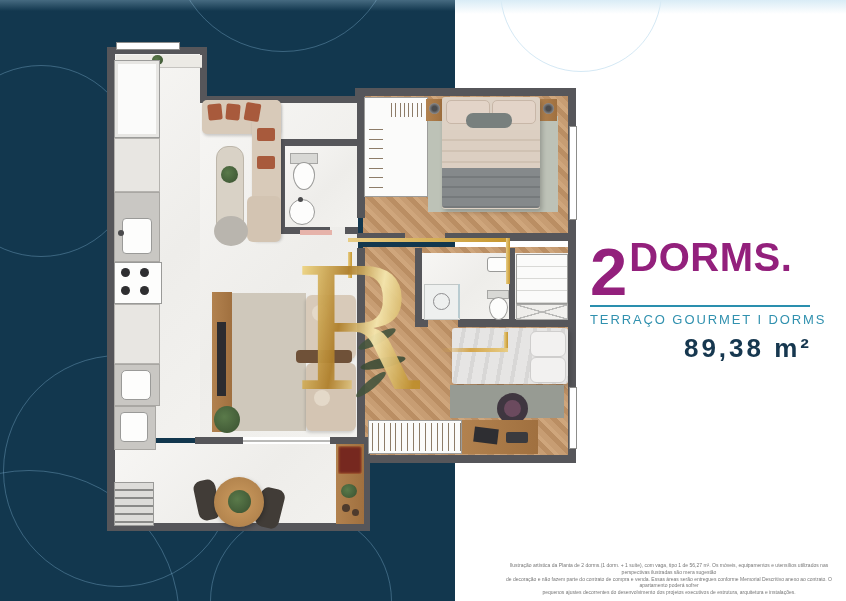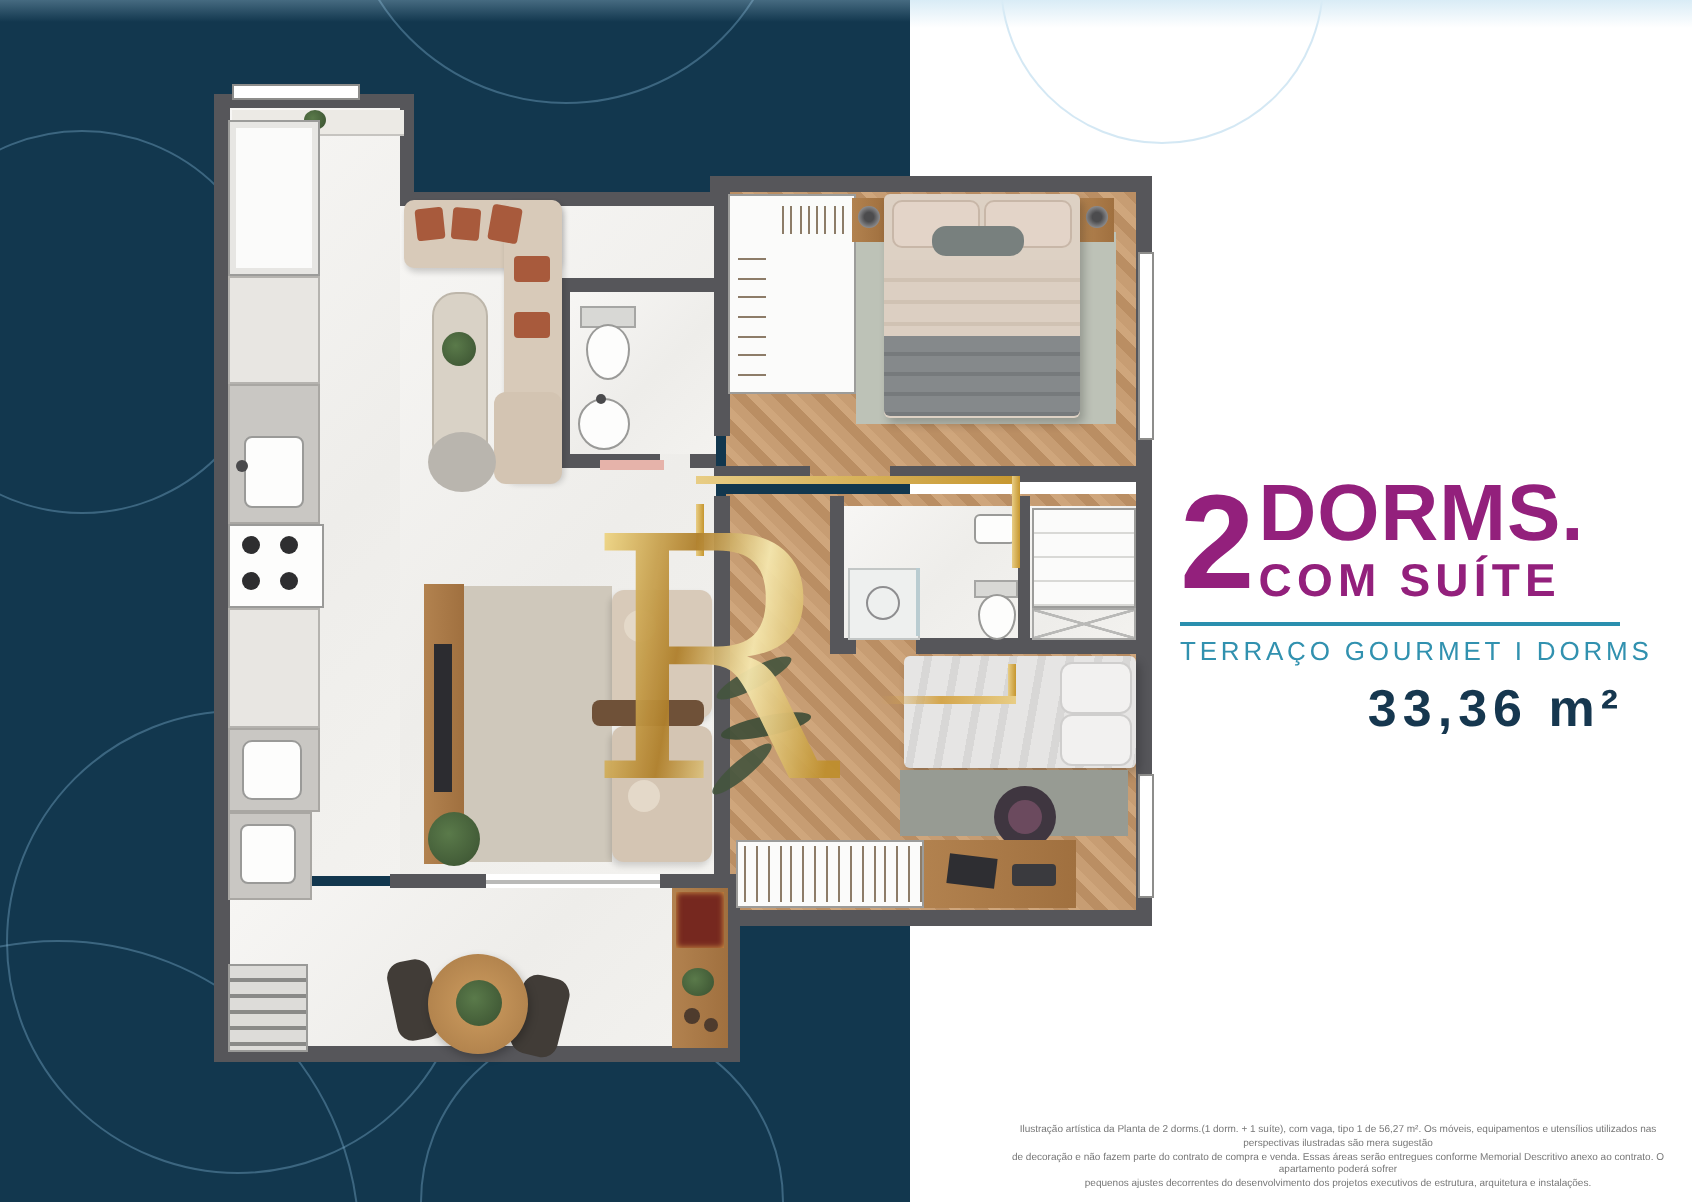--- a/index.html
+++ b/index.html
@@ -239,26 +239,25 @@
     <div class="abs gold" style="left:504px;top:332px;width:4px;height:20px;"></div>
     <div class="abs" style="left:440px;top:348px;width:68px;height:4px;background:linear-gradient(90deg,rgba(212,166,77,0),#d4a64d 45%,#e8cd85);"></div>
     <div class="abs watermark" style="left:293px;top:247px;">R</div>
   </div>
 
   <div class="abs info">
     <div class="hl-row">
       <div class="hl-num">2</div>
       <div class="hl-col">
         <div class="hl-title">DORMS.</div>
-        <div class="hl-sub">COM SUÍTE</div>
       </div>
     </div>
     <div class="divider"></div>
     <div class="features">TERRAÇO GOURMET I DORMS</div>
-    <div class="area">33,36 m²</div>
+    <div class="area">89,38 m²</div>
   </div>
 
   <div class="abs disclaimer">
     <span>Ilustração artística da Planta de 2 dorms.(1 dorm. + 1 suíte), com vaga, tipo 1 de 56,27 m². Os móveis, equipamentos e utensílios utilizados nas perspectivas ilustradas são mera sugestão</span>
     <span>de decoração e não fazem parte do contrato de compra e venda. Essas áreas serão entregues conforme Memorial Descritivo anexo ao contrato. O apartamento poderá sofrer</span>
     <span>pequenos ajustes decorrentes do desenvolvimento dos projetos executivos de estrutura, arquitetura e instalações.</span>
   </div>
 </div>
 
 </body></html>

